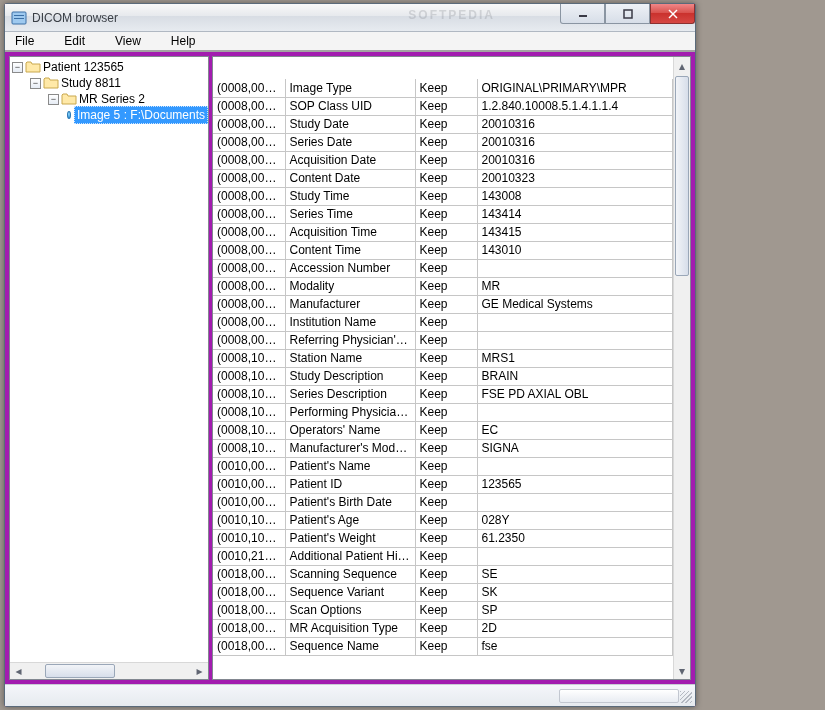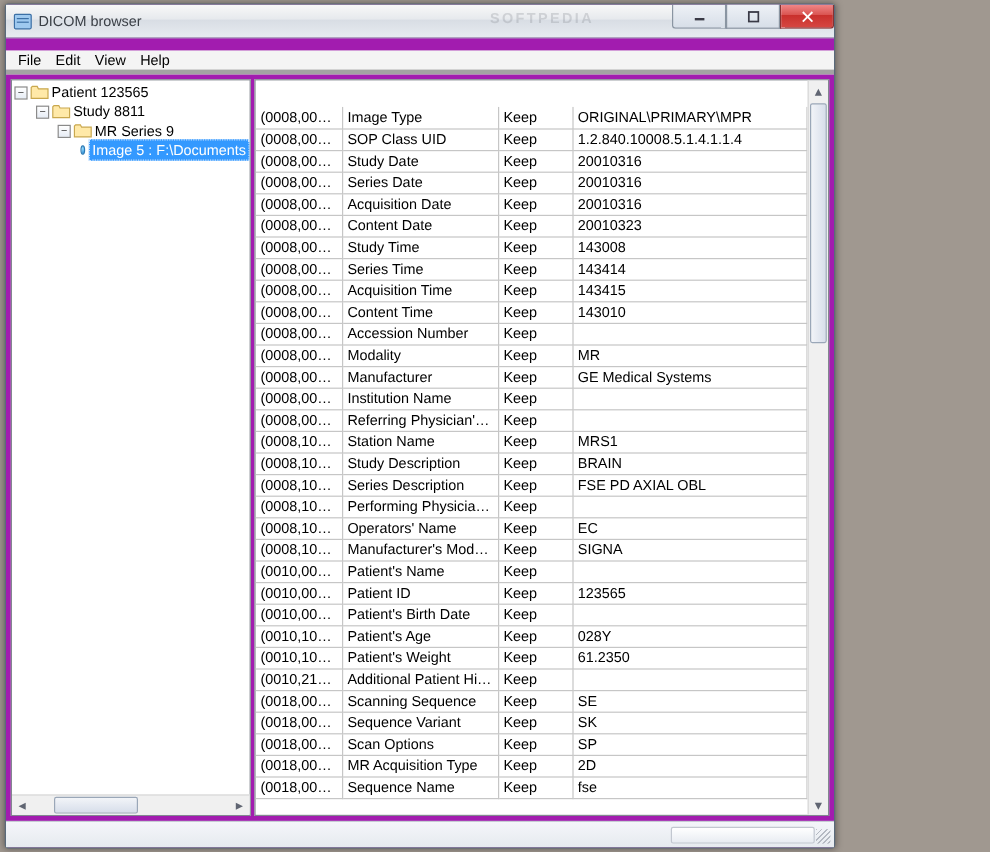--- a/index.html
+++ b/index.html
@@ -7,21 +7,21 @@
 .window { position: absolute; top: 3px; left: 4px; width: 692px; height: 704px; background: #a21caf; border: 1px solid #5a6a7a; border-radius: 3px; box-shadow: 0 0 6px rgba(0,0,0,0.4); display: flex; flex-direction: column; }
 .titlebar { height: 28px; background: linear-gradient(to bottom, #f8f8f8 0%, #e6e9ed 45%, #d8dde4 46%, #e7ebf0 100%); border-bottom: 1px solid #b0b8c2; display: flex; align-items: center; padding-left: 6px; position: relative; }
 .titlebar .app-icon { width: 16px; height: 16px; margin-right: 5px; display:inline-flex; align-items:center; justify-content:center; }
 .titlebar .title { color: #3a3f46; font-size: 12px; }
 .watermark { position: absolute; right: 200px; top: 4px; color: rgba(120,125,132,0.25); font-size: 12px; font-weight: bold; letter-spacing: 2px; }
 .winbtns { position: absolute; right: 0; top: 0; display: flex; }
 .winbtn { width: 45px; height: 20px; border: 1px solid #8a95a2; border-top: none; background: linear-gradient(to bottom,#eef1f6,#d7dee8); display:flex; align-items:center; justify-content:center; font-family: Arial; font-size: 11px; color:#3a3a46; }
 .winbtn.min { border-radius: 0 0 0 3px; }
 .winbtn.close { width: 45px; background: linear-gradient(to bottom,#f08788 0%, #d9534f 45%, #c9302c 46%, #d64743 100%); color:#fff; border-radius: 0 0 3px 0; border-color:#8a3030; }
 .winbtn.max svg, .winbtn.min svg, .winbtn.close svg { display:block; }
-.menubar { height: 20px; background: #f4f4f4; border-bottom: 4px solid #a3a3a3; display:flex; align-items:center; padding-left:4px; gap: 0; margin-top: 10px; }
+.menubar { height: 20px; background: #f4f4f4; border-bottom: 2px solid #a3a3a3; display:flex; align-items:center; padding-left:4px; gap: 18px; }
 .menubar span { padding: 1px 6px; cursor: default; }
 .content { flex:1; display:flex; padding: 4px; gap:3px; min-height:0; }
 .pane { background:#fff; border:1px solid #828790; position: relative; }
 .tree-pane { width: 200px; display:flex; flex-direction:column; }
 .tree { flex:1; overflow:hidden; padding: 2px 0 0 0; font-size:12px; color:#000; white-space:nowrap; }
 .tree-row { display:flex; align-items:center; height:16px; line-height:16px; }
 .tree-toggle { width:11px; height:11px; border:1px solid #8a8a8a; background:linear-gradient(to bottom,#fff,#e6ecf5); display:inline-flex; align-items:center; justify-content:center; font-size:9px; color:#3a3a3a; margin-right:2px; cursor:pointer; }
 .tree-icon { width:16px; height:16px; margin-right:2px; display:inline-flex; align-items:center; justify-content:center; }
 .folder-icon svg { display:block; }
 .tree-selected { background:#3399ff; color:#fff; padding:0 2px; border:1px dotted #cce4ff; }
@@ -112,21 +112,21 @@
             </span>
           <span>Study 8811</span>
         </div>
         <div class="tree-row" style="padding-left:38px">
           <span class="tree-toggle">−</span>
           <span class="tree-icon folder-icon">
               <svg width="16" height="14" viewBox="0 0 16 14">
                 <path d="M1 3 L1 12 L15 12 L15 4 L7 4 L6 2 L2 2 Z" fill="#ffe9a8" stroke="#c9a84e"></path>
               </svg>
             </span>
-          <span>MR Series 9</span>
+          <span>MR Series 2</span>
         </div>
         <div class="tree-row" style="padding-left:57px">
           <span class="bullet"></span>
           <span class="tree-selected">Image 5 : F:\Documents</span>
         </div>
       </div>
       <div class="tree-hscroll">
         <span class="arrow">◂</span>
         <div class="thumb"></div>
         <span class="arrow" style="margin-left:auto">▸</span>

